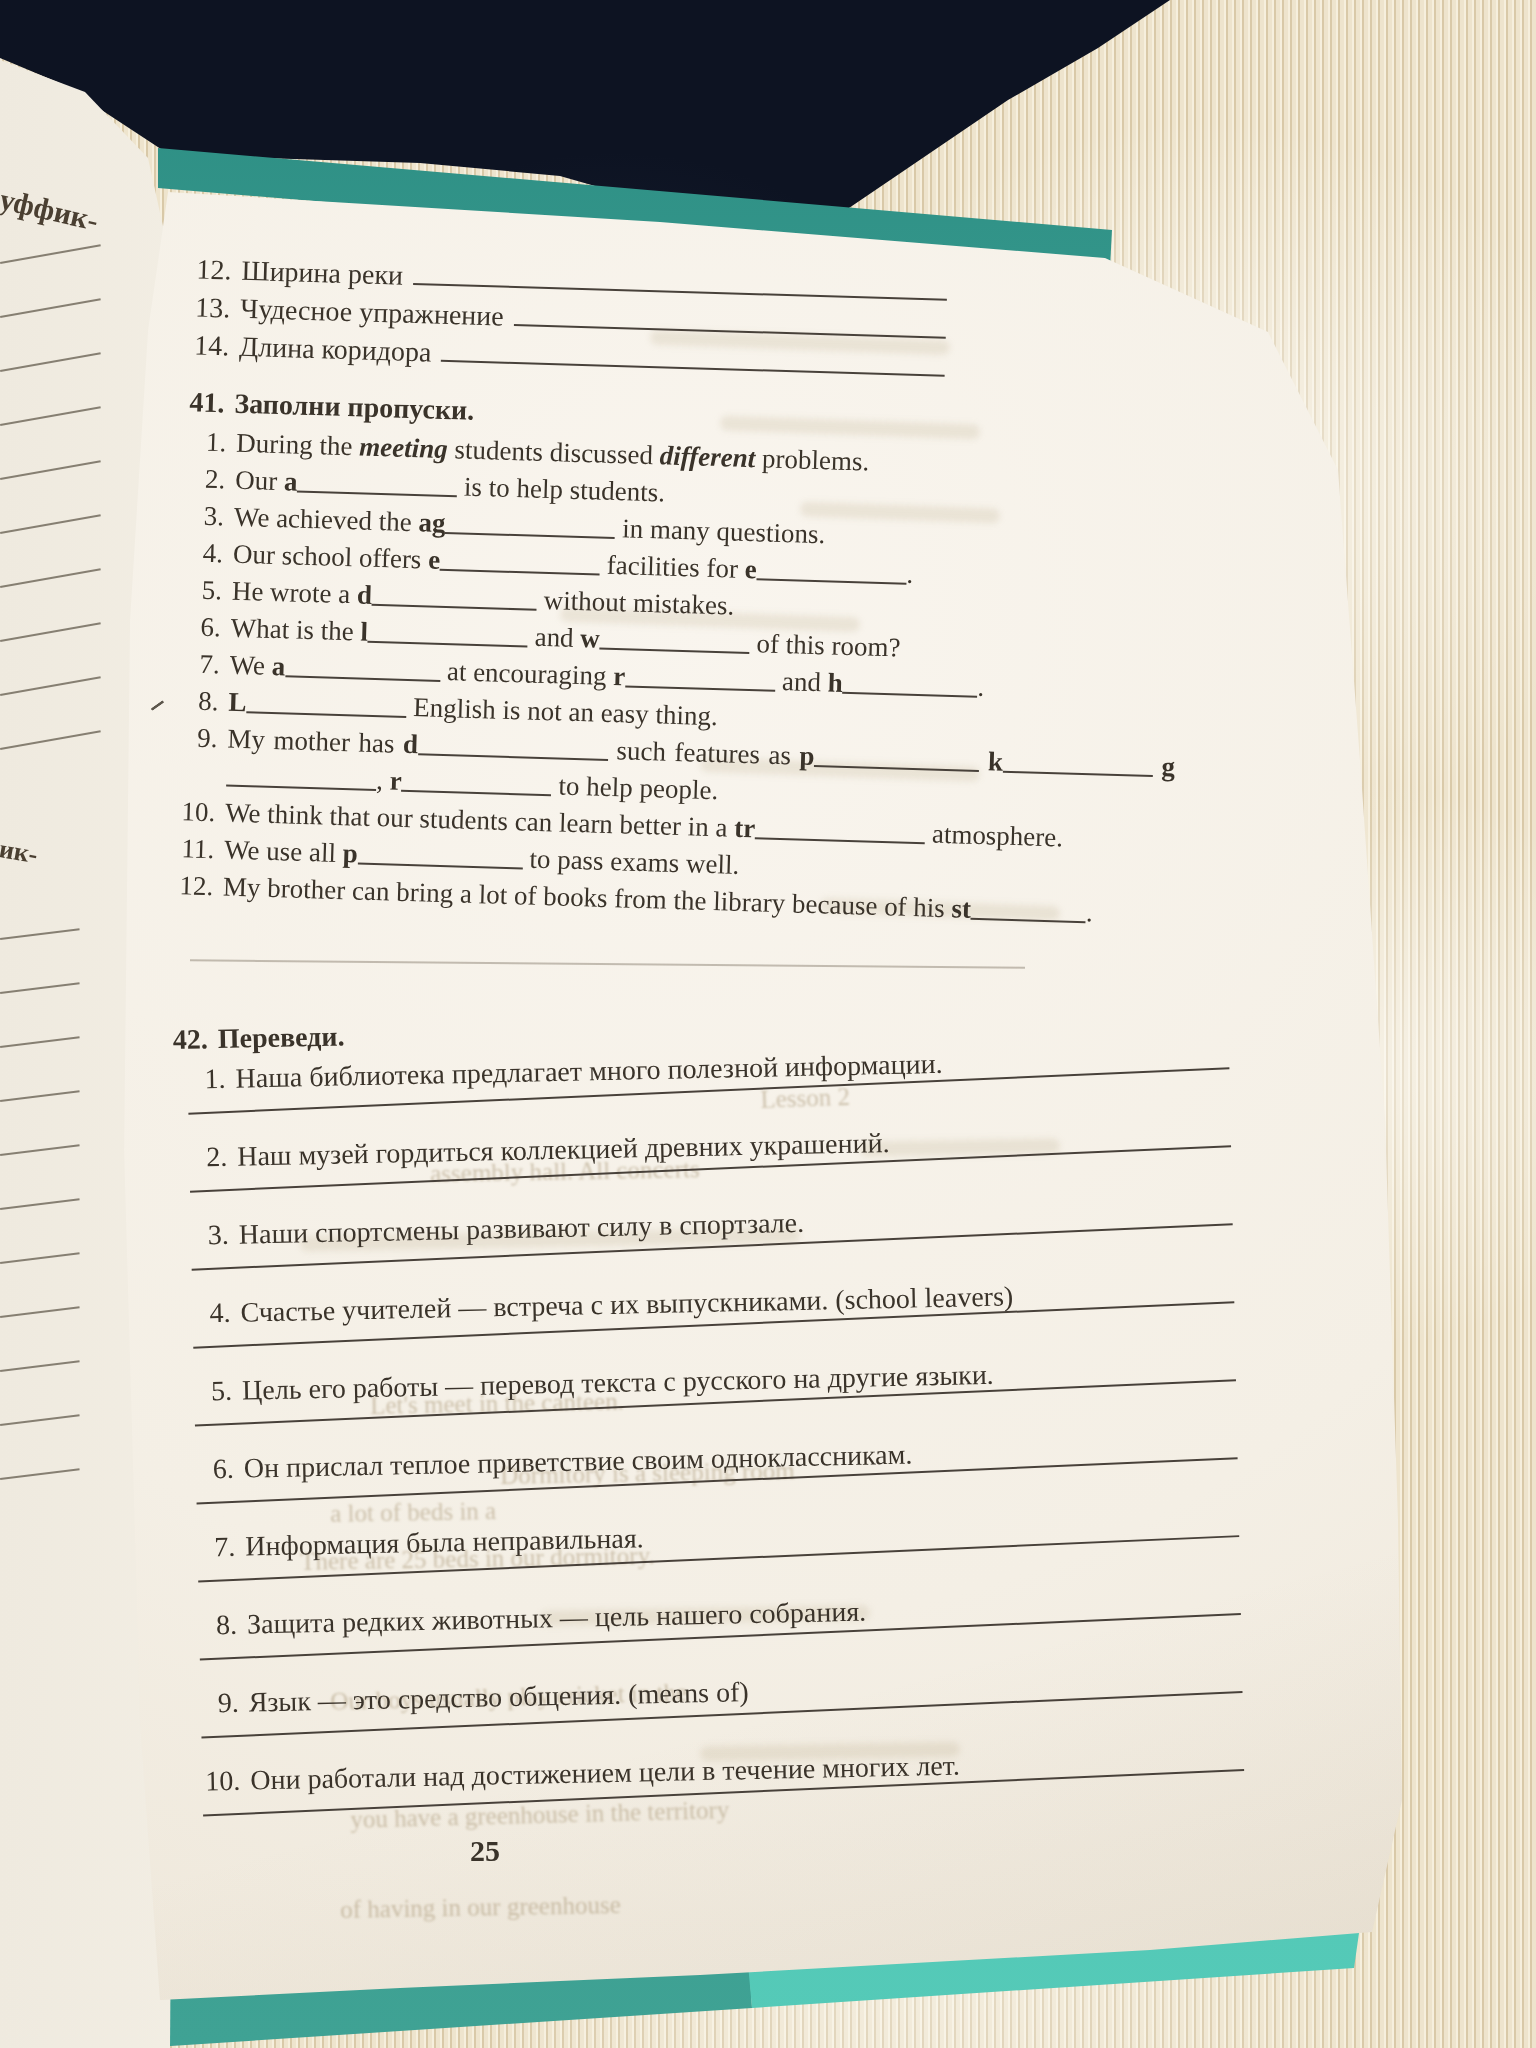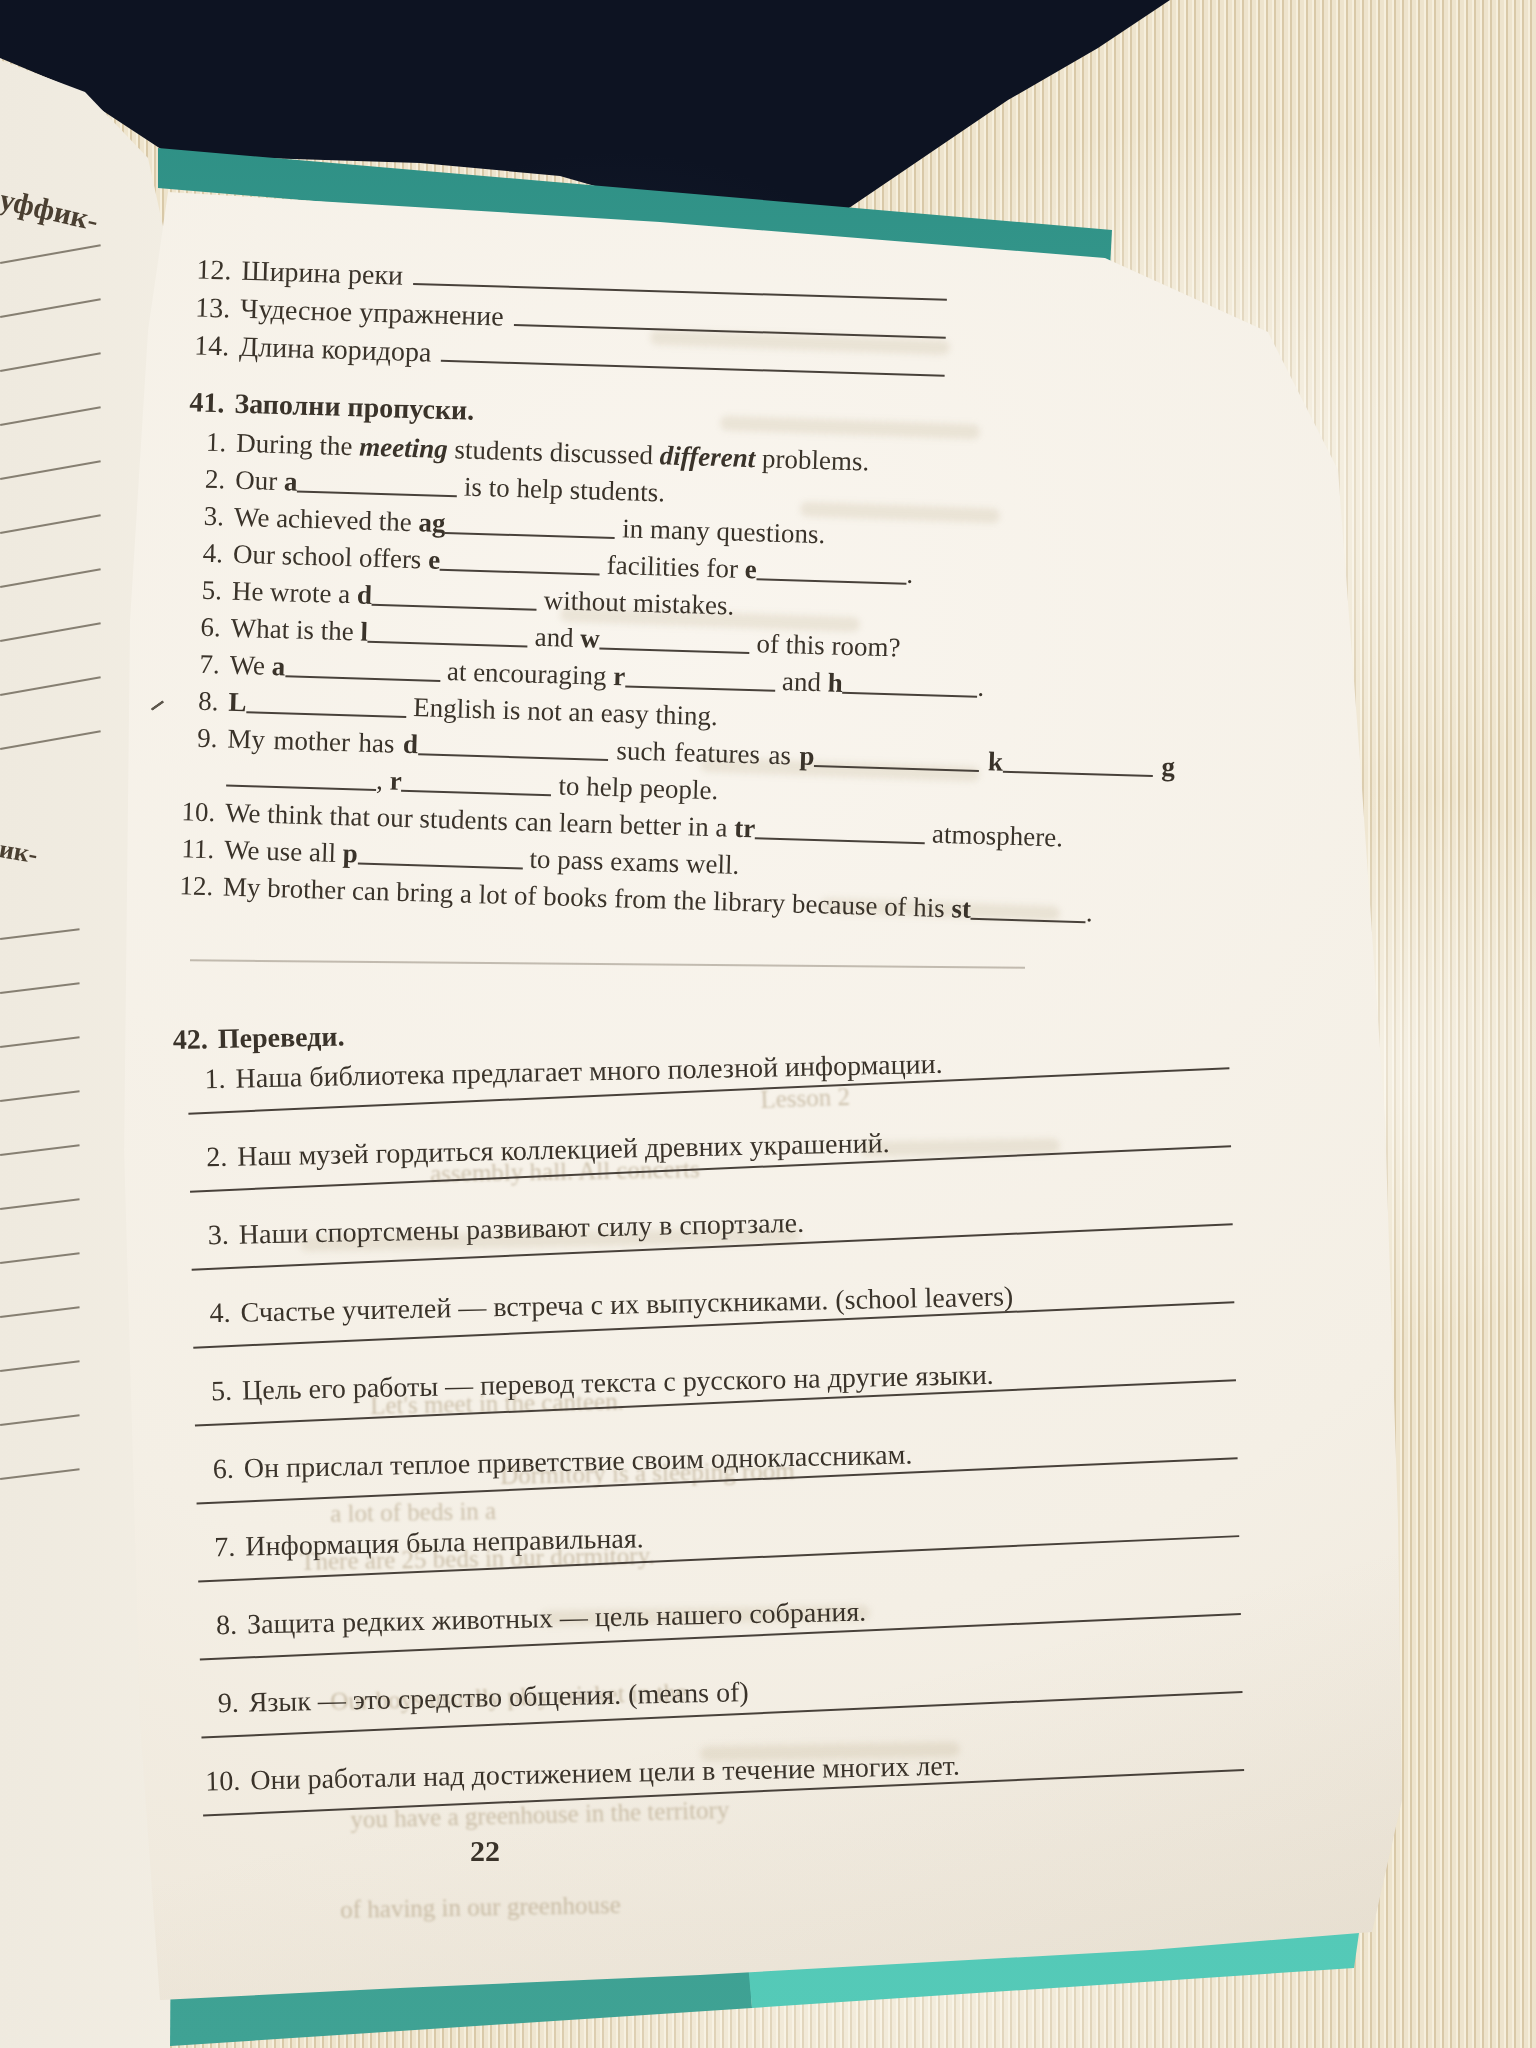--- a/index.html
+++ b/index.html
@@ -283,15 +283,15 @@
           </div>
           <div class="ans-line"></div>
           <div class="row42">
             <span class="num">10.</span>
             <span class="content">Они работали над достижением цели в течение многих лет.</span>
           </div>
           <div class="ans-line"></div>
         </div>
     </div>
 
-    <div class="page-number">22</div>
+    <div class="page-number">25</div>
   </div>
 </div>
 
 </body></html>

